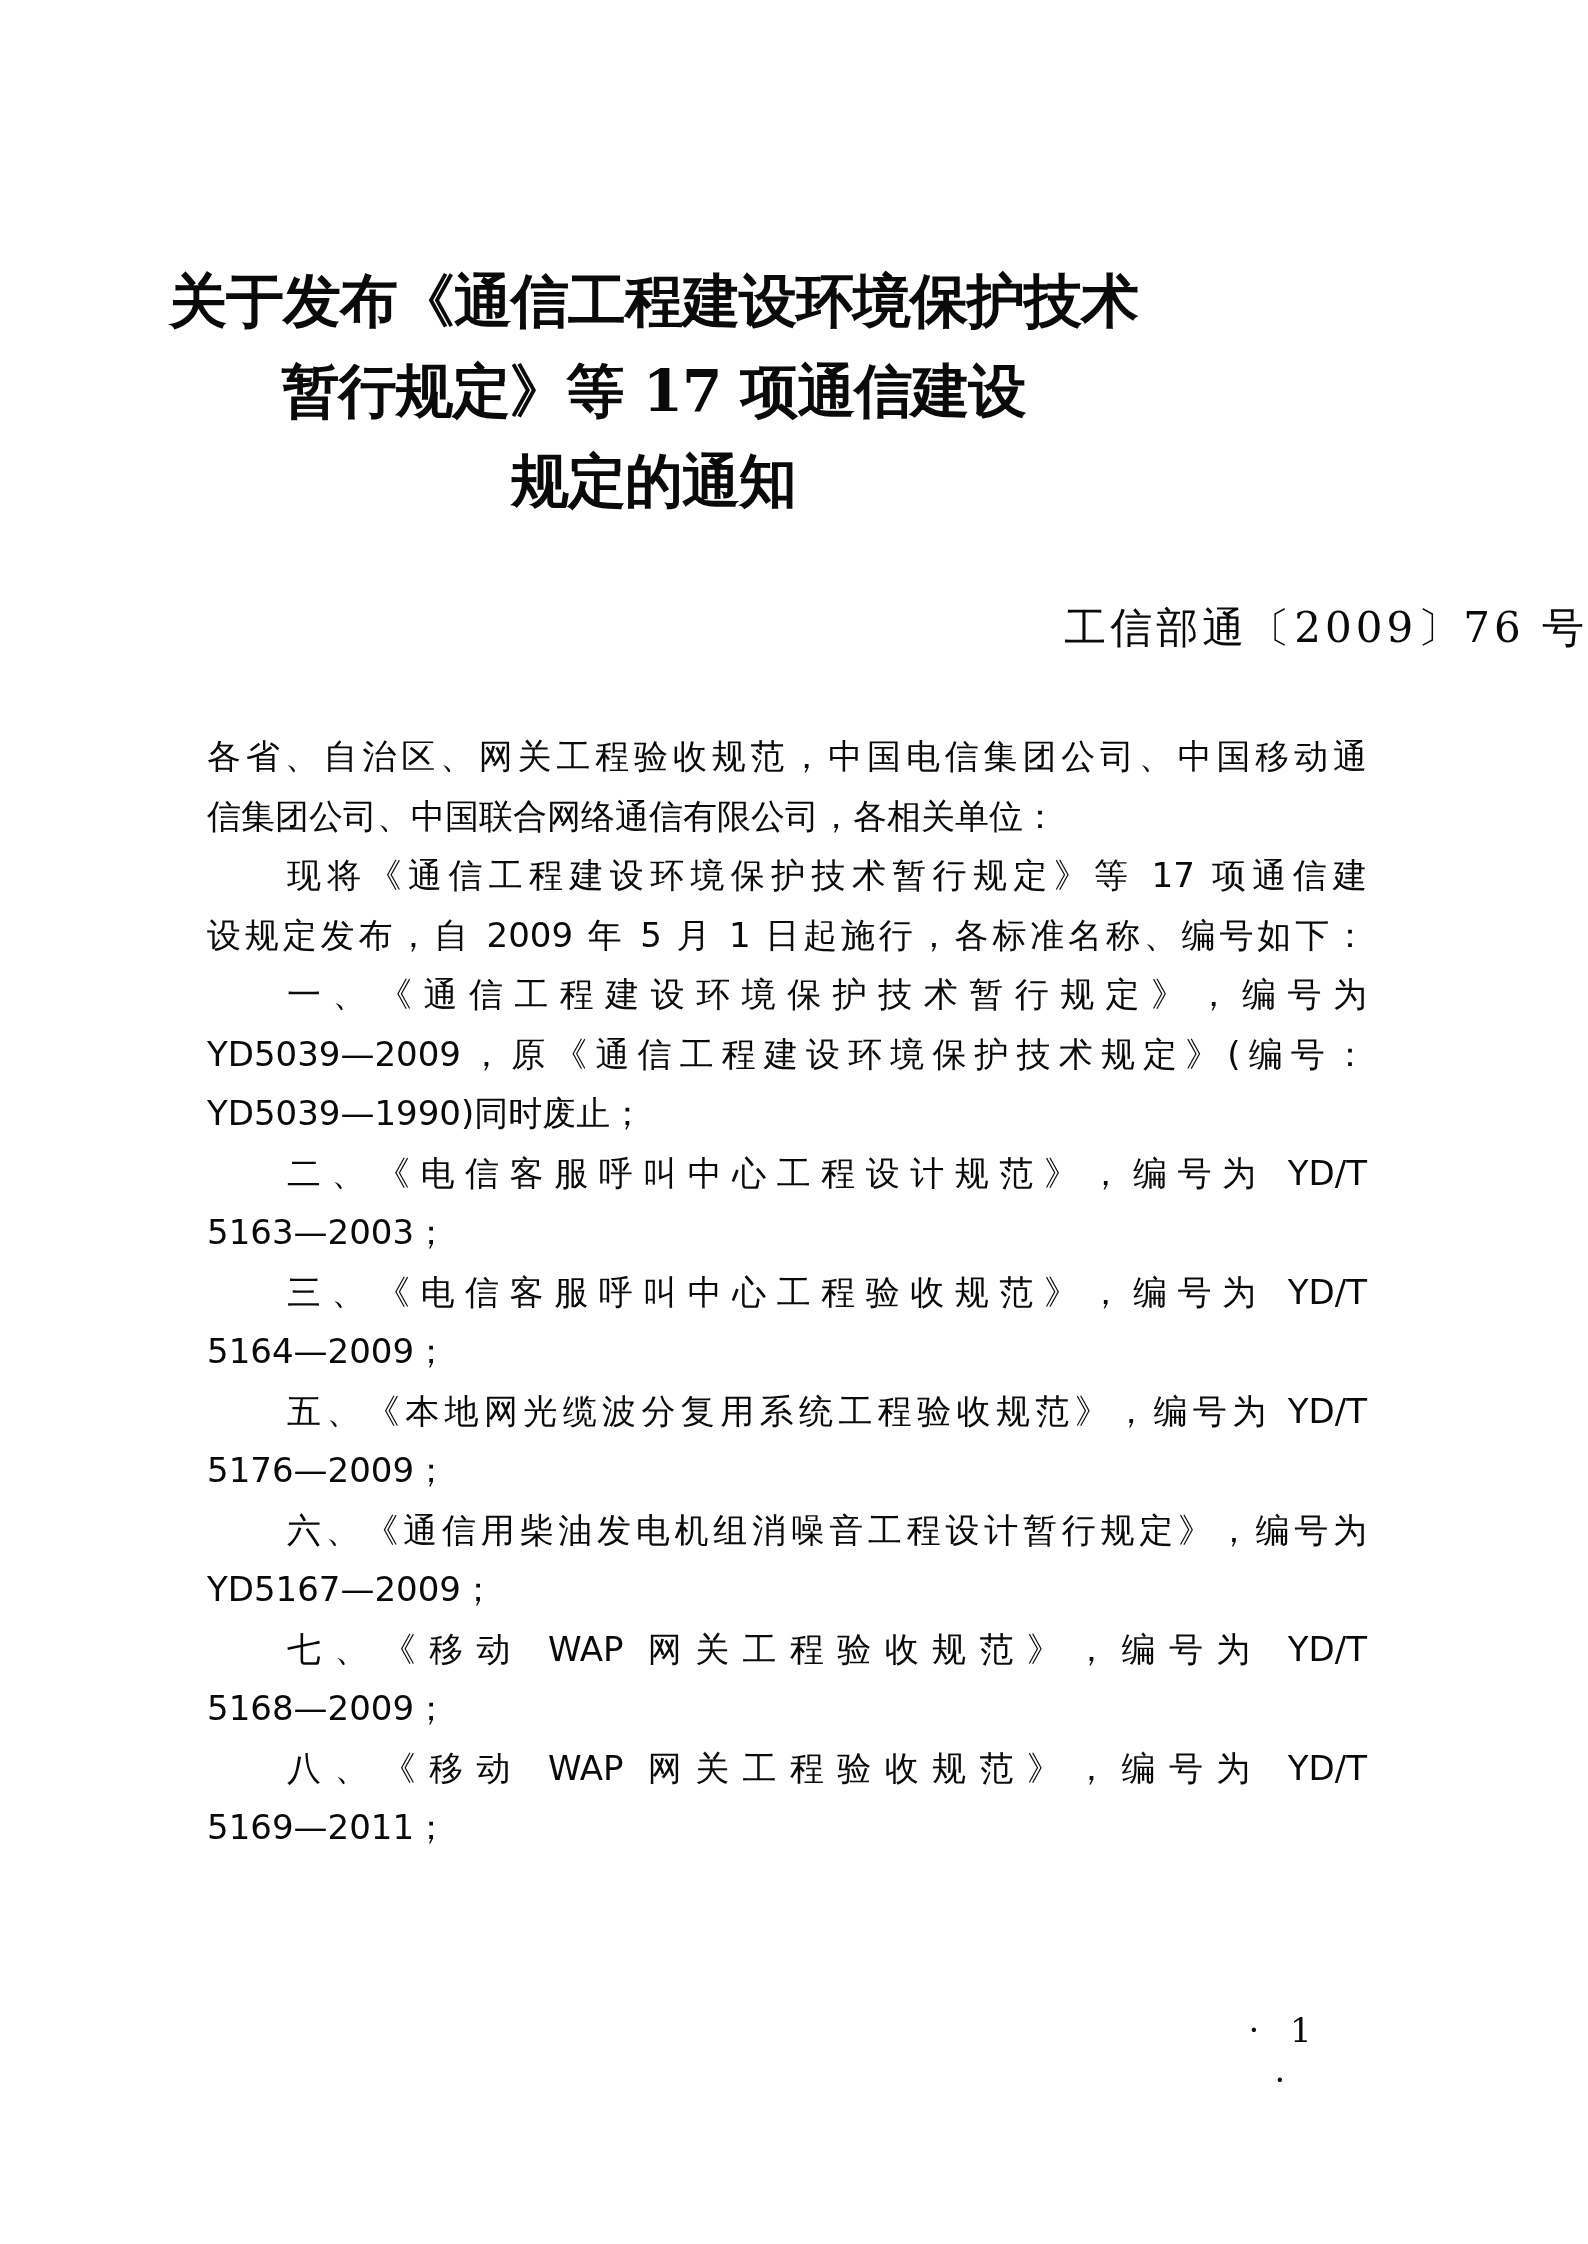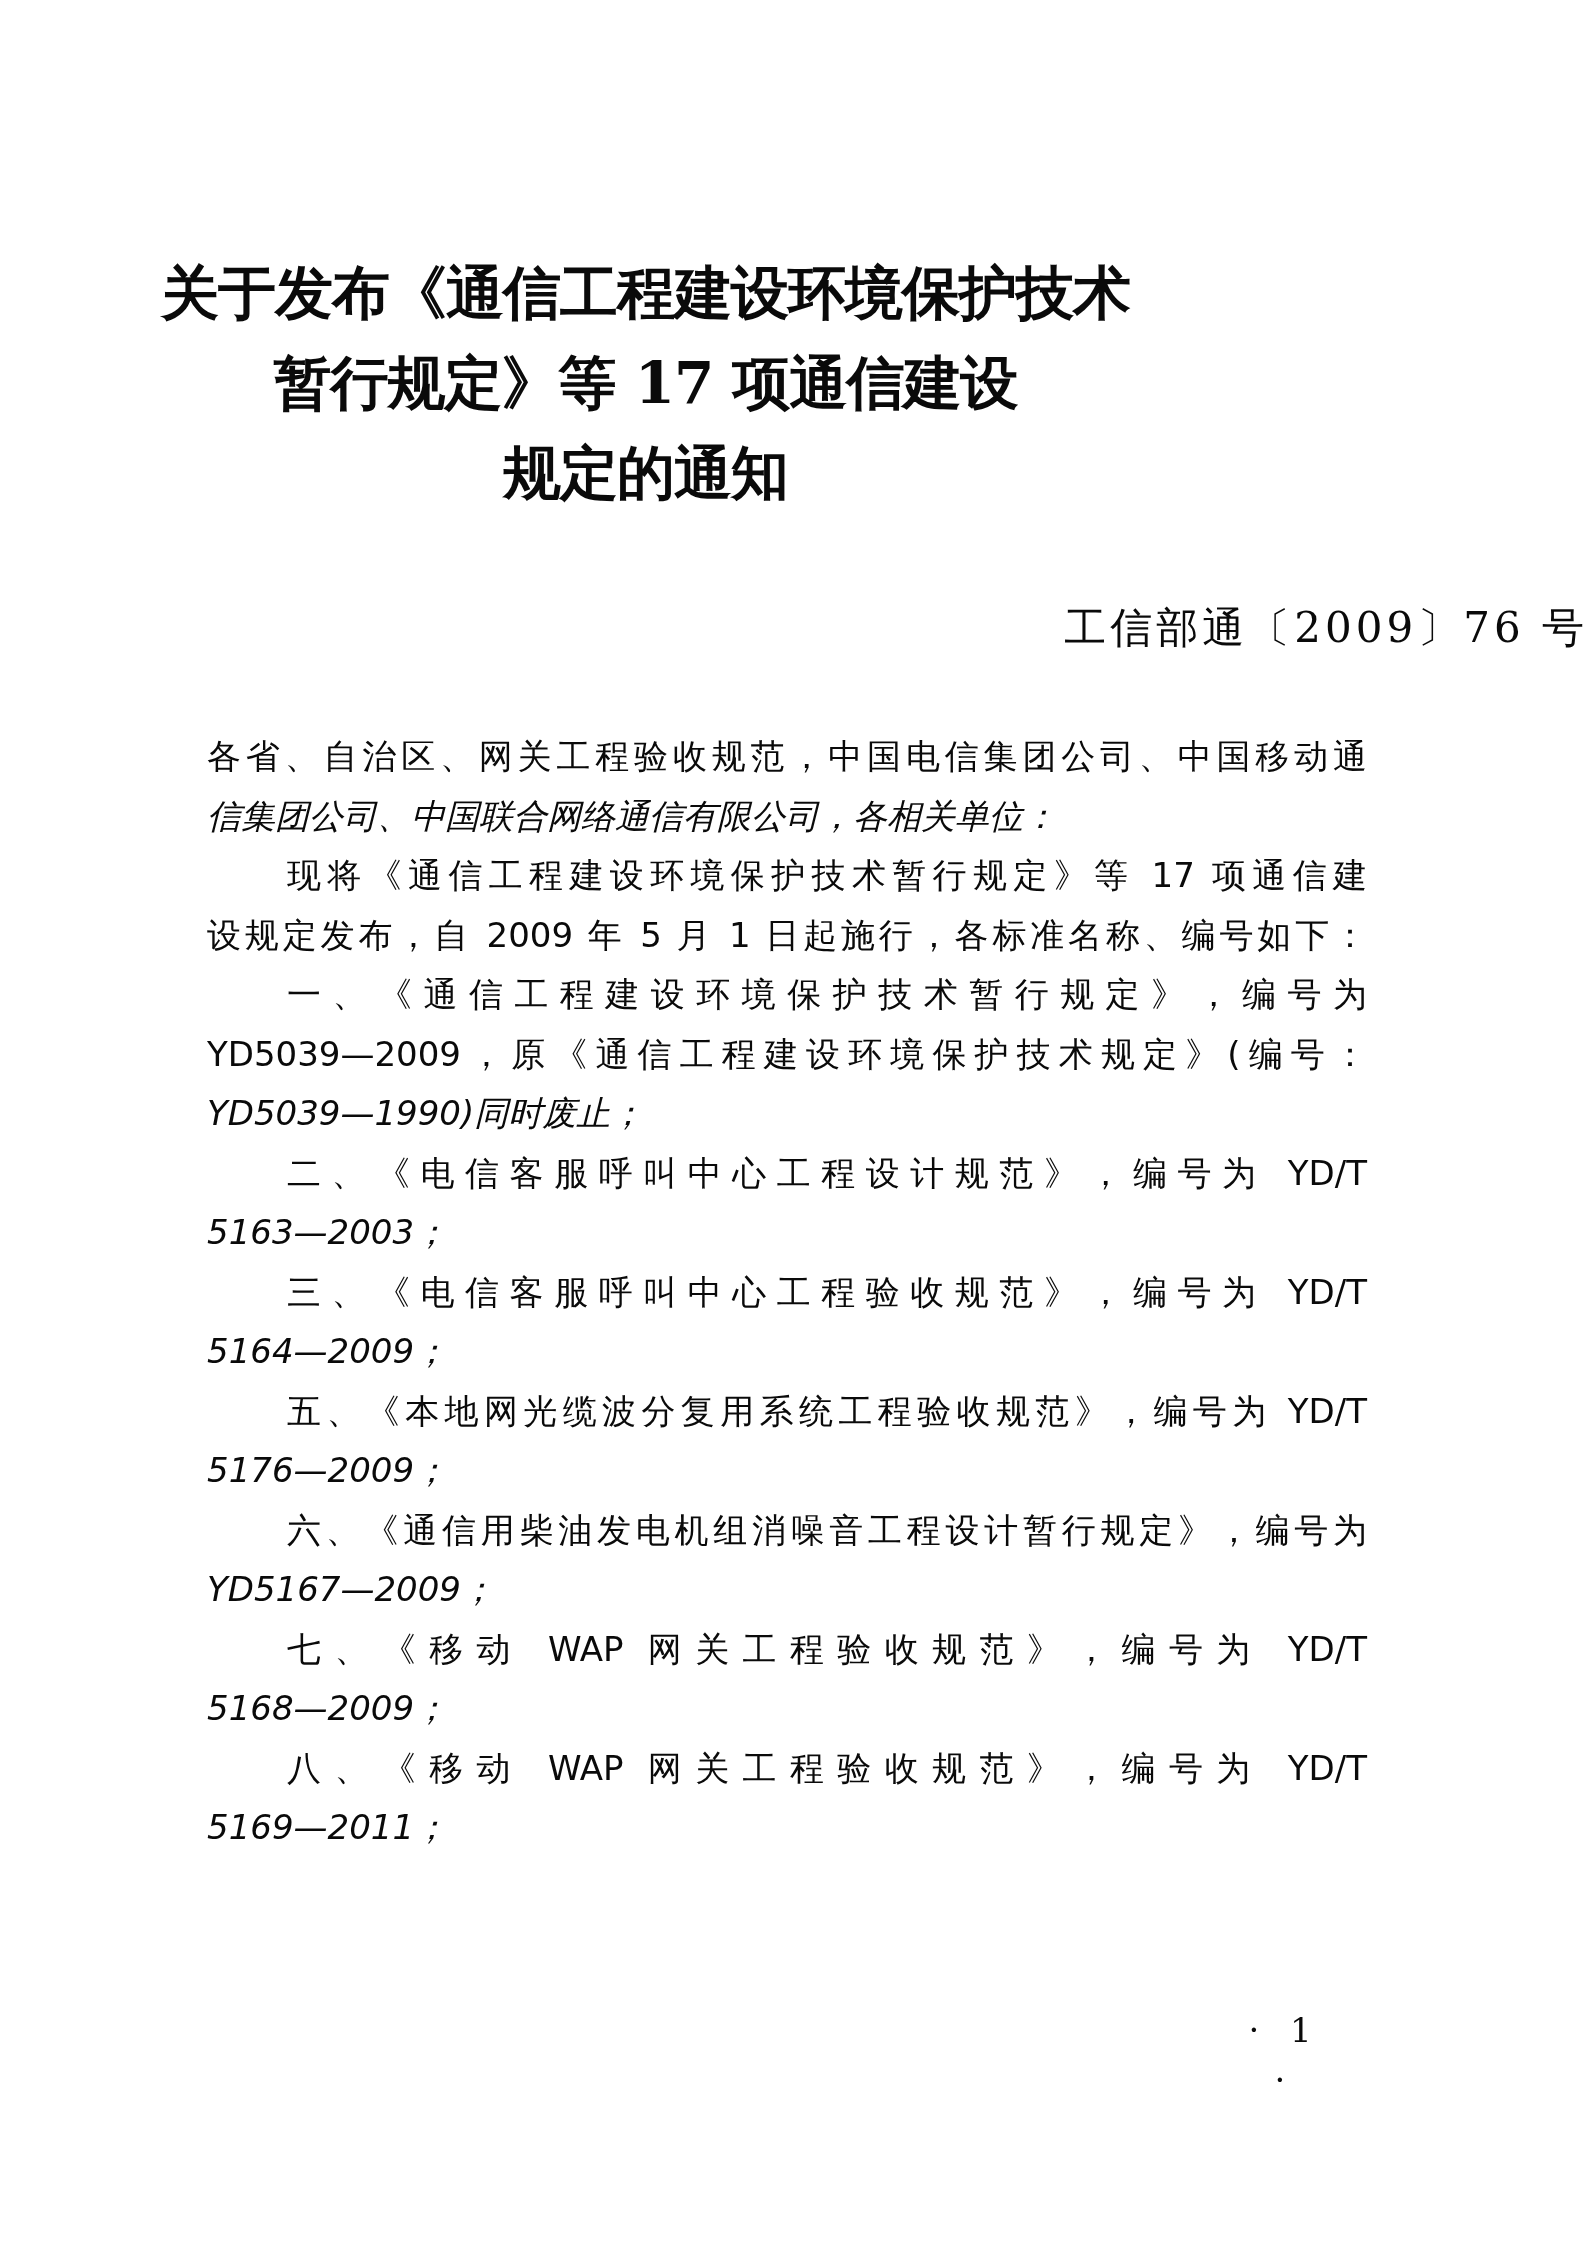--- a/index.html
+++ b/index.html
@@ -4,38 +4,38 @@
 <style>
   html, body { margin: 0; padding: 0; background: #ffffff; }
   body { width: 1588px; height: 2244px; position: relative; overflow: hidden; color: #0a0a0a; }
   .page { position: absolute; left: 0; top: 0; width: 1588px; height: 2244px; background: #ffffff; }
 
   .title {
     position: absolute; left: 0; width: 1291px; top: 248px;
     text-align: center;
     font-family: "DejaVu Serif", "Liberation Serif", serif;
     font-weight: bold; font-size: 58px; line-height: 90px; letter-spacing: -1px;
-    margin: 0;
+    margin: 8px;
   }
   .title .tline { display: block; white-space: nowrap; }
 
   .docno {
     position: absolute; left: 0; width: 1588px; top: 598px;
     text-align: right;
     font-family: "DejaVu Serif", "Liberation Serif", serif;
     font-size: 42px; line-height: 60px; letter-spacing: 4px;
   }
 
   .body {
     position: absolute; left: 207px; top: 727px; width: 1160px;
     font-family: "DejaVu Sans", "Liberation Sans", sans-serif;
     font-size: 34px; line-height: 59.5px;
   }
   .line { display: block; white-space: nowrap; height: 59.5px; text-align: justify; text-align-last: justify; }
-  .line.last { text-align-last: left; font-style: italic; }
+  .line.last { text-align-last: left; }
   .indent { padding-left: 80px; }
 
   .pagenum {
     position: absolute; left: 1230px; top: 2005px; width: 110px; text-align: center;
     font-family: "DejaVu Serif", "Liberation Serif", serif;
     font-size: 34px; line-height: 50px; letter-spacing: 10px;
   }
 </style>
 </head>
 <body>

